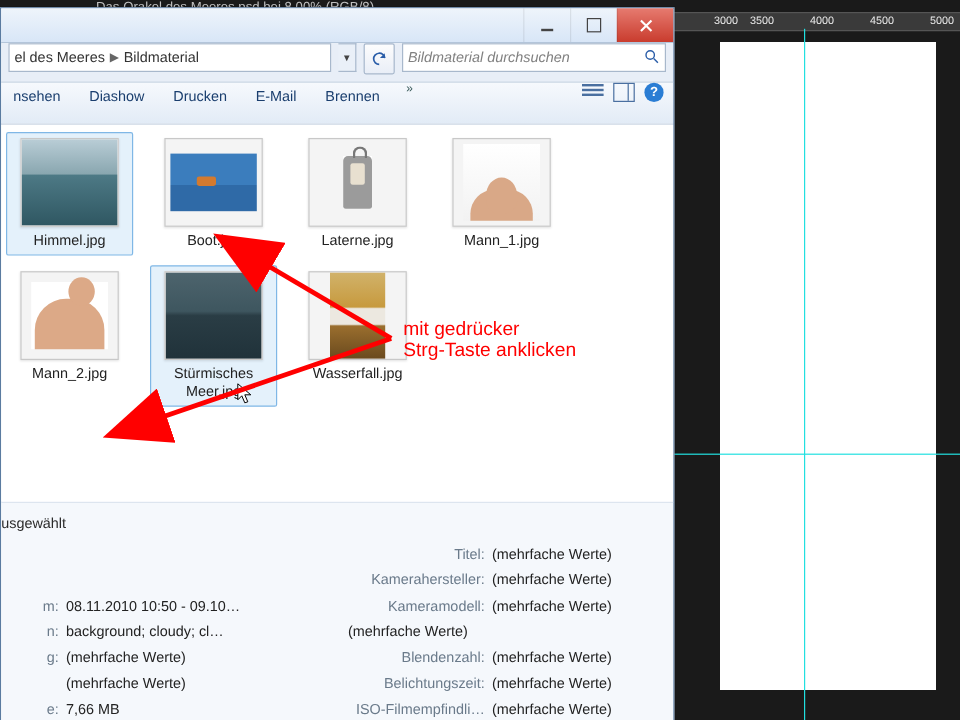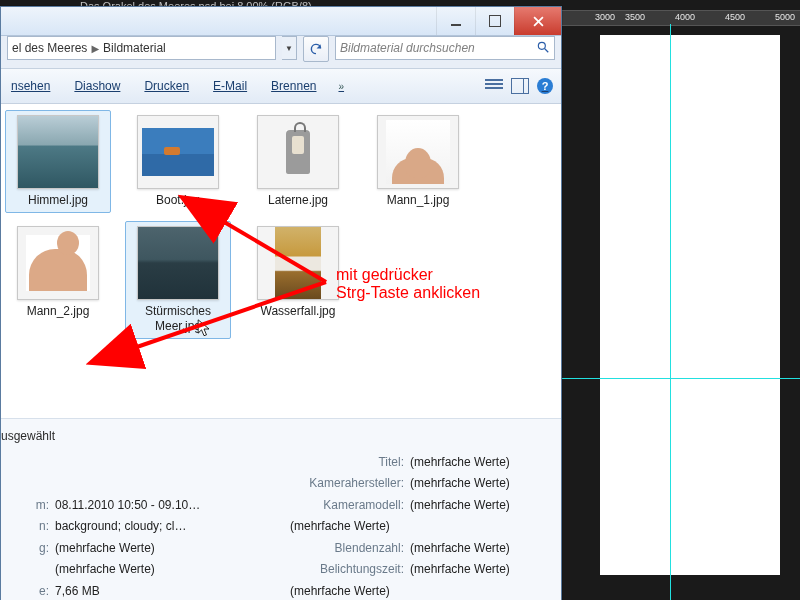--- a/index.html
+++ b/index.html
@@ -164,25 +164,24 @@
   .search .mag {
     margin-left: auto;
     color: #2a5da8;
   }
 
   .cmdbar {
     height: 34px;
     background: linear-gradient(#f6f9fd, #e2ebf6);
     border-bottom: 1px solid #c5d1e0;
     display: flex;
-    align-items: center;
+    align-items: flex-start;
     padding: 0 8px;
     gap: 20px;
     color: #1a3e6e;
-    text-decoration: underline;
   }
   .cmdbar .itm {
     cursor: default;
     padding: 4px 2px;
   }
   .cmdbar .chevmore {
     font-size: 10px;
     color: #355;
   }
   .cmdbar .rtools {
@@ -553,17 +552,18 @@
     <div class="row">
         <span class="k">Belichtungszeit:</span>
         <span class="v">(mehrfache Werte)</span>
       </div>
 
     <div class="row">
       <span class="kleft">e:</span>
       <span class="v">7,66 MB</span>
     </div>
     <div class="row">
+        <span class="k">ISO-Filmempfindli…</span>
         <span class="v">(mehrfache Werte)</span>
       </div>
   </div>
 
 </div>
 
 </body></html>

